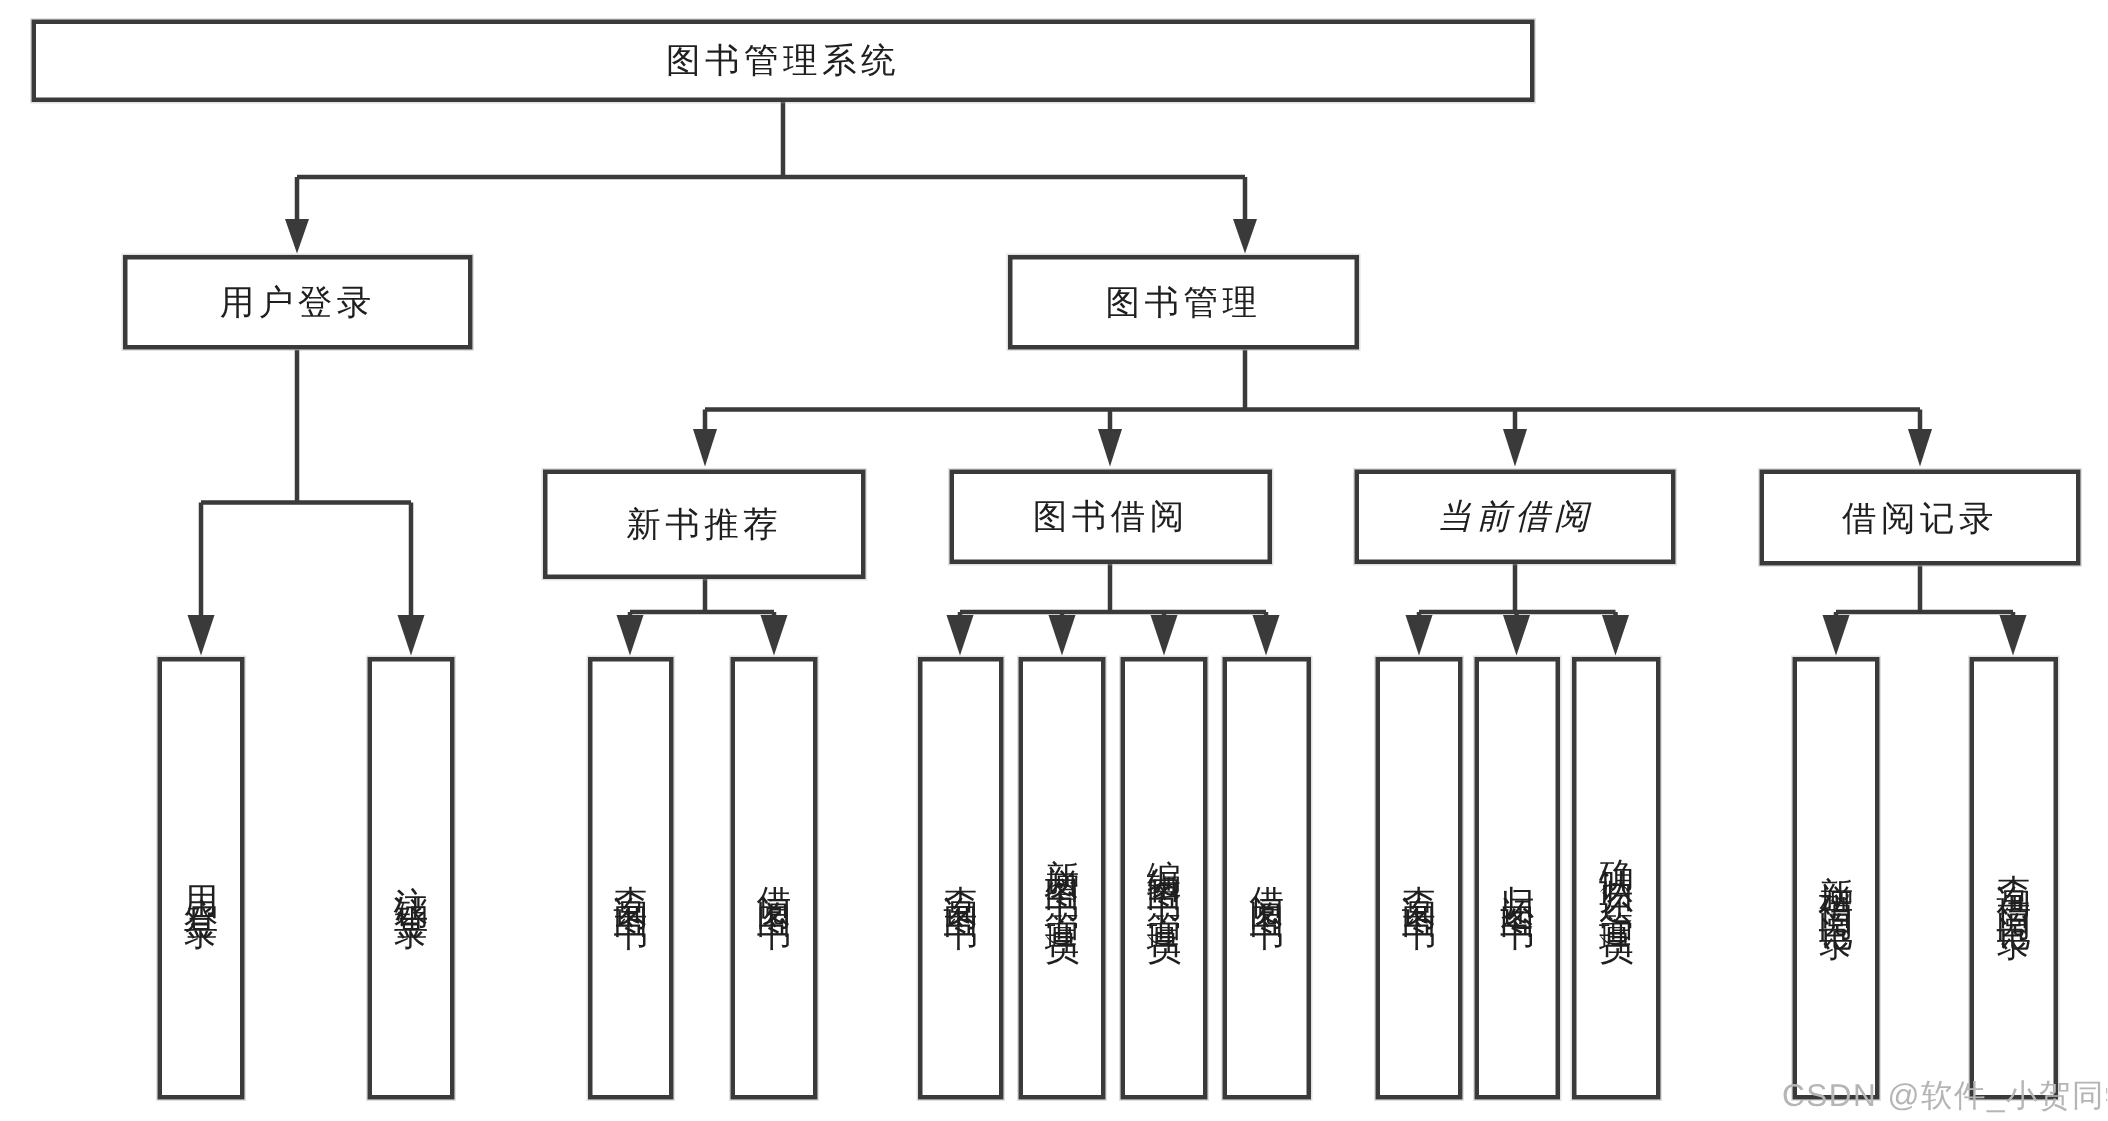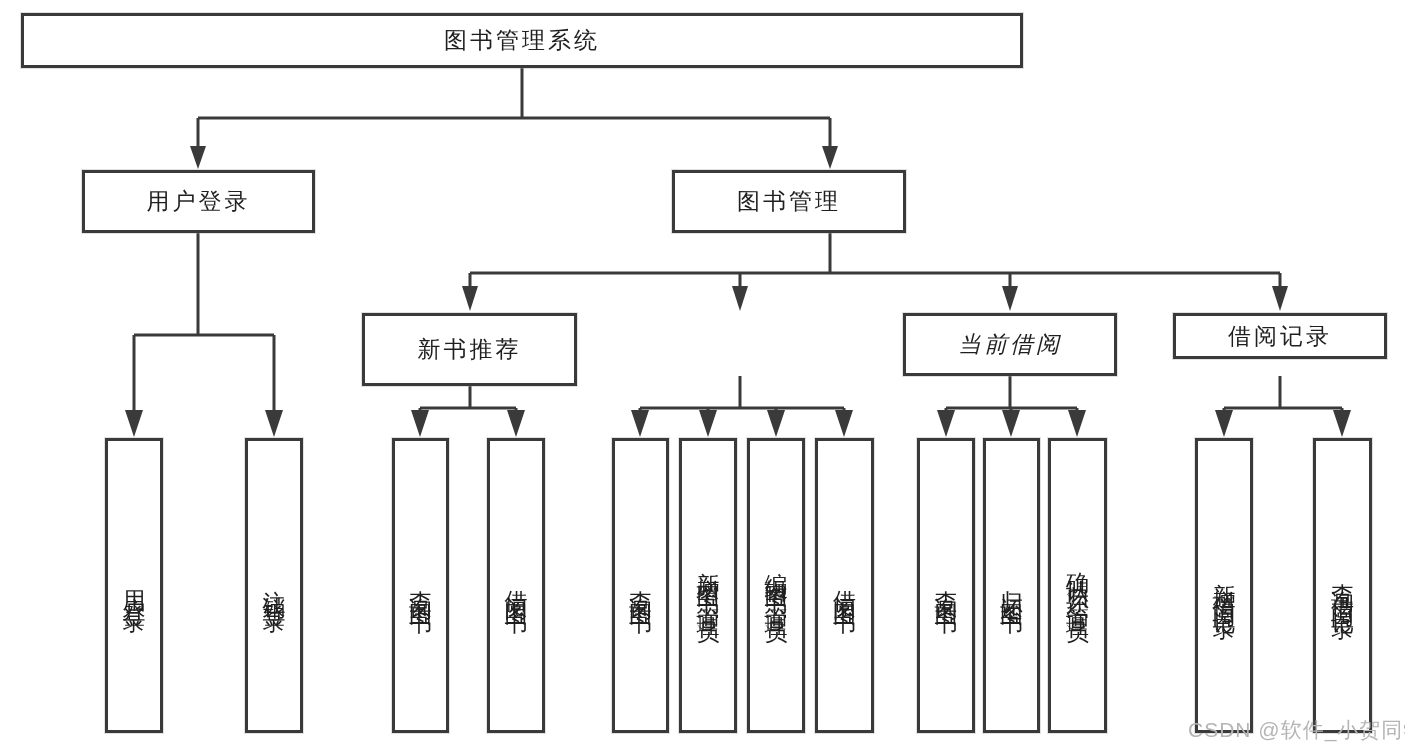--- a/index.html
+++ b/index.html
@@ -71,24 +71,27 @@
   <div class="node h" style="left:82px; top:170px; width:233px; height:63px;">
     <span>用户登录</span>
   </div>
   <div class="node h" style="left:672px; top:170px; width:234px; height:63px;">
     <span>图书管理</span>
   </div>
 
   <div class="node h" style="left:362px; top:313px; width:215px; height:73px;">
     <span>新书推荐</span>
   </div>
+  <div class="node h" style="left:633px; top:313px; width:215px; height:63px;">
+    <span>图书借阅</span>
+  </div>
   <div class="node h" style="left:903px; top:313px; width:214px; height:63px;font-style:italic;">
     <span>当前借阅</span>
   </div>
-  <div class="node h" style="left:1173px; top:313px; width:214px; height:46px;">
+  <div class="node h" style="left:1173px; top:313px; width:214px; height:64px;">
     <span>借阅记录</span>
   </div>
 
   <div class="node v" style="left:105px; top:438px; width:58px; height:295px;">
     <span>用户登录</span>
   </div>
   <div class="node v" style="left:245px; top:438px; width:58px; height:295px;">
     <span>注销登录</span>
   </div>
 

